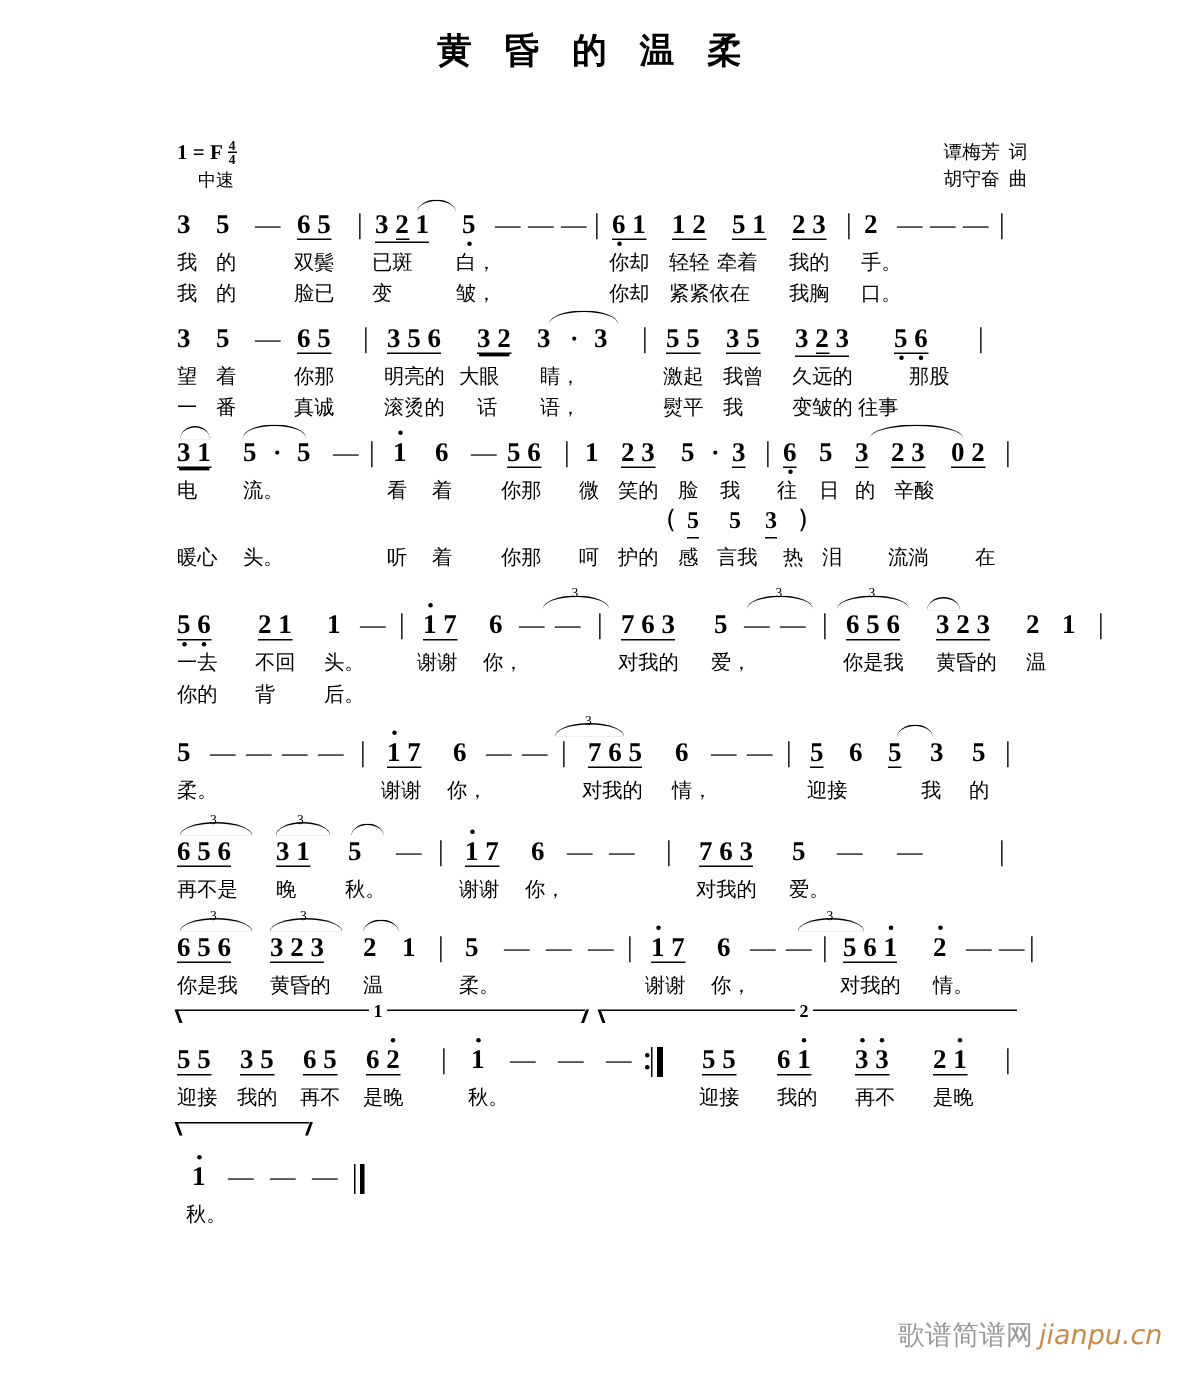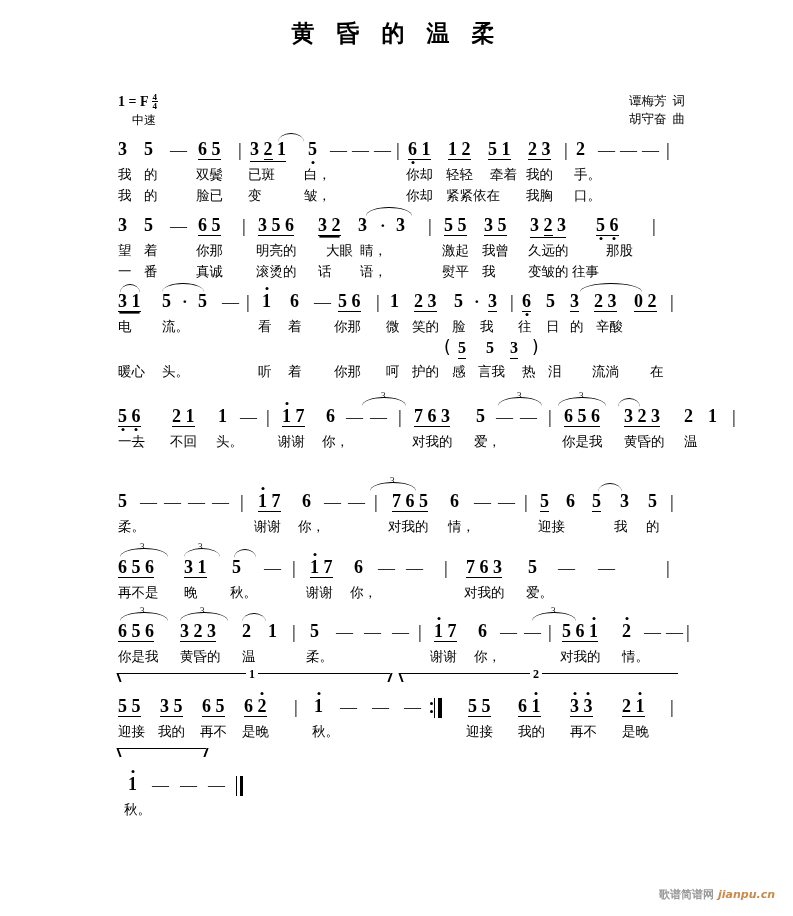--- a/index.html
+++ b/index.html
@@ -146,24 +146,23 @@
   .footer{
     position:absolute;left:142px;top:846px;width:600px;
     font-family:"DejaVu Sans", sans-serif;
     font-size:11.5px;
     line-height:17px;
   }
   .footer .mono{font-family:"DejaVu Sans Mono", monospace;font-size:10.5px;}
   .watermark{
     position:absolute;right:18px;bottom:14px;
     font-family:"DejaVu Sans", sans-serif;
-    font-size:11px;
+    font-size:18px;
     color:#9a9a9a;
     white-space:nowrap;
-    font-weight:bold;
   }
   .watermark .site{color:#c98a4b;font-style:italic;margin-left:4px;}
 </style>
 </head>
 <body>
 
 <div class="sheet">
 
   <div class="title">黄 昏 的 温 柔</div>
 
@@ -210,21 +209,21 @@
       <span class="bar" style="left:548px;top:-1px">|</span>
     </div>
     <div class="lyricrow">
       <span class="tok" style="left:0px">我</span>
         <span class="tok" style="left:26px">的</span>
       <span class="tok" style="left:78px">双鬓</span>
         <span class="tok" style="left:130px">已斑</span>
       <span class="tok" style="left:186px">白，</span>
       <span class="tok" style="left:288px">你却</span>
         <span class="tok" style="left:328px">轻轻</span>
-      <span class="tok" style="left:372px">牵着</span>
+      <span class="tok" style="left:360px">牵着</span>
         <span class="tok" style="left:408px">我的</span>
       <span class="tok" style="left:456px">手。</span>
     </div>
     <div class="lyricrow">
       <span class="tok" style="left:0px">我</span>
         <span class="tok" style="left:26px">的</span>
       <span class="tok" style="left:78px">脸已</span>
         <span class="tok" style="left:130px">变</span>
       <span class="tok" style="left:186px">皱，</span>
       <span class="tok" style="left:288px">你却</span>
@@ -253,21 +252,21 @@
       <span class="ntok u1" style="left:366px">3&nbsp;5</span>
       <span class="ntok u1" style="left:412px">3&nbsp;<span class="u1" style="display:inline-block">2</span>&nbsp;3</span>
       <span class="ntok u1" style="left:478px"><span class="odot-dn" style="position:relative;display:inline-block">5</span>&nbsp;<span class="odot-dn" style="position:relative;display:inline-block">6</span></span>
       <span class="bar" style="left:534px;top:-1px">|</span>
     </div>
     <div class="lyricrow">
       <span class="tok" style="left:0px">望</span>
         <span class="tok" style="left:26px">着</span>
       <span class="tok" style="left:78px">你那</span>
         <span class="tok" style="left:138px">明亮的</span>
-      <span class="tok" style="left:208px">大眼</span>
+      <span class="tok" style="left:188px">大眼</span>
         <span class="tok" style="left:242px">睛，</span>
       <span class="tok" style="left:324px">激起</span>
         <span class="tok" style="left:364px">我曾</span>
       <span class="tok" style="left:410px">久远的</span>
         <span class="tok" style="left:488px">那股</span>
     </div>
     <div class="lyricrow">
       <span class="tok" style="left:0px">一</span>
         <span class="tok" style="left:26px">番</span>
       <span class="tok" style="left:78px">真诚</span>
@@ -386,20 +385,25 @@
         <span class="tok" style="left:52px">不回</span>
       <span class="tok" style="left:98px">头。</span>
       <span class="tok" style="left:160px">谢谢</span>
         <span class="tok" style="left:204px">你，</span>
       <span class="tok" style="left:294px">对我的</span>
         <span class="tok" style="left:356px">爱，</span>
       <span class="tok" style="left:444px">你是我</span>
         <span class="tok" style="left:506px">黄昏的</span>
       <span class="tok" style="left:566px">温</span>
     </div>
+    <div class="lyricrow">
+      <span class="tok" style="left:0px">你的</span>
+        <span class="tok" style="left:52px">背</span>
+      <span class="tok" style="left:98px">后。</span>
+    </div>
   </div>
 
   <div class="system" style="top:492px">
     <div class="noterow">
       <span class="slur" style="left:252px;top:-10px;width:46px;"></span>
       <span class="triplet" style="left:272px;top:-17px">3</span>
       <span class="slur" style="left:480px;top:-9px;width:24px;"></span>
       <span class="ntok" style="left:0px">5</span>
       <span class="dash" style="left:22px;top:0">—</span>
       <span class="dash" style="left:46px;top:0">—</span>

